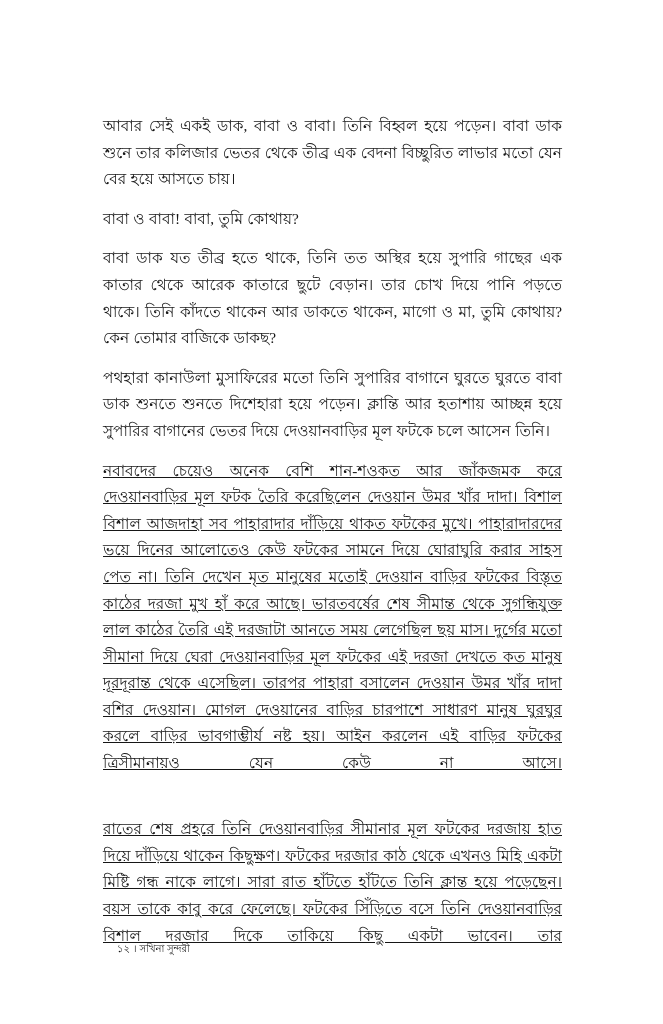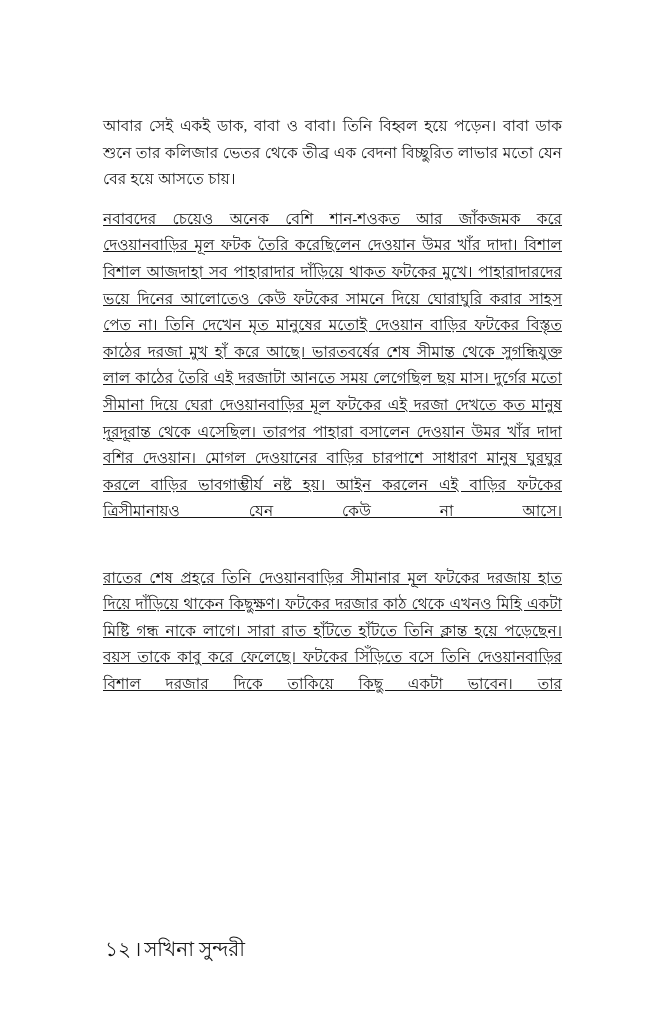--- a/index.html
+++ b/index.html
@@ -45,40 +45,43 @@
     text-align: justify;
     text-decoration: underline;
   }
   .para.justify-all::after {
     content: "";
     display: inline-block;
     width: 100%;
   }
   .footer {
     position: absolute;
-    left: 105px;
+    left: 117px;
     top: 938px;
     width: 459px;
-    font-size: 20px;
+    font-size: 10px;
     line-height: 22px;
     color: #161616;
     text-align: left;
     font-family: "Liberation Serif", "DejaVu Serif", serif;
   }
   .footer .sep {
     padding: 0 3px;
   }
 </style>
 </head>
 <body>
 
 <div class="page">
 
   <div class="text-block">
     <p class="para">আবার সেই একই ডাক, বাবা ও বাবা। তিনি বিহ্বল হয়ে পড়েন। বাবা ডাক শুনে তার কলিজার ভেতর থেকে তীব্র এক বেদনা বিচ্ছুরিত লাভার মতো যেন বের হয়ে আসতে চায়।</p>
+    <p class="para">বাবা ও বাবা! বাবা, তুমি কোথায়?</p>
+    <p class="para">বাবা ডাক যত তীব্র হতে থাকে, তিনি তত অস্থির হয়ে সুপারি গাছের এক কাতার থেকে আরেক কাতারে ছুটে বেড়ান। তার চোখ দিয়ে পানি পড়তে থাকে। তিনি কাঁদতে থাকেন আর ডাকতে থাকেন, মাগো ও মা, তুমি কোথায়? কেন তোমার বাজিকে ডাকছ?</p>
+    <p class="para">পথহারা কানাউলা মুসাফিরের মতো তিনি সুপারির বাগানে ঘুরতে ঘুরতে বাবা ডাক শুনতে শুনতে দিশেহারা হয়ে পড়েন। ক্লান্তি আর হতাশায় আচ্ছন্ন হয়ে সুপারির বাগানের ভেতর দিয়ে দেওয়ানবাড়ির মূল ফটকে চলে আসেন তিনি।</p>
     <p class="para justify-all">নবাবদের চেয়েও অনেক বেশি শান-শওকত আর জাঁকজমক করে দেওয়ানবাড়ির মূল ফটক তৈরি করেছিলেন দেওয়ান উমর খাঁর দাদা। বিশাল বিশাল আজদাহা সব পাহারাদার দাঁড়িয়ে থাকত ফটকের মুখে। পাহারাদারদের ভয়ে দিনের আলোতেও কেউ ফটকের সামনে দিয়ে ঘোরাঘুরি করার সাহস পেত না। তিনি দেখেন মৃত মানুষের মতোই দেওয়ান বাড়ির ফটকের বিস্তৃত কাঠের দরজা মুখ হাঁ করে আছে। ভারতবর্ষের শেষ সীমান্ত থেকে সুগন্ধিযুক্ত লাল কাঠের তৈরি এই দরজাটা আনতে সময় লেগেছিল ছয় মাস। দুর্গের মতো সীমানা দিয়ে ঘেরা দেওয়ানবাড়ির মূল ফটকের এই দরজা দেখতে কত মানুষ দূরদূরান্ত থেকে এসেছিল। তারপর পাহারা বসালেন দেওয়ান উমর খাঁর দাদা বশির দেওয়ান। মোগল দেওয়ানের বাড়ির চারপাশে সাধারণ মানুষ ঘুরঘুর করলে বাড়ির ভাবগাম্ভীর্য নষ্ট হয়। আইন করলেন এই বাড়ির ফটকের ত্রিসীমানায়ও যেন কেউ না আসে।</p>
     <p class="para justify-all">রাতের শেষ প্রহরে তিনি দেওয়ানবাড়ির সীমানার মূল ফটকের দরজায় হাত দিয়ে দাঁড়িয়ে থাকেন কিছুক্ষণ। ফটকের দরজার কাঠ থেকে এখনও মিহি একটা মিষ্টি গন্ধ নাকে লাগে। সারা রাত হাঁটতে হাঁটতে তিনি ক্লান্ত হয়ে পড়েছেন। বয়স তাকে কাবু করে ফেলেছে। ফটকের সিঁড়িতে বসে তিনি দেওয়ানবাড়ির বিশাল দরজার দিকে তাকিয়ে কিছু একটা ভাবেন। তার</p>
   </div>
 
   <div class="footer">
     <span>১২</span><span class="sep">।</span><span>সখিনা সুন্দরী</span>
   </div>
 
 </div>
 

